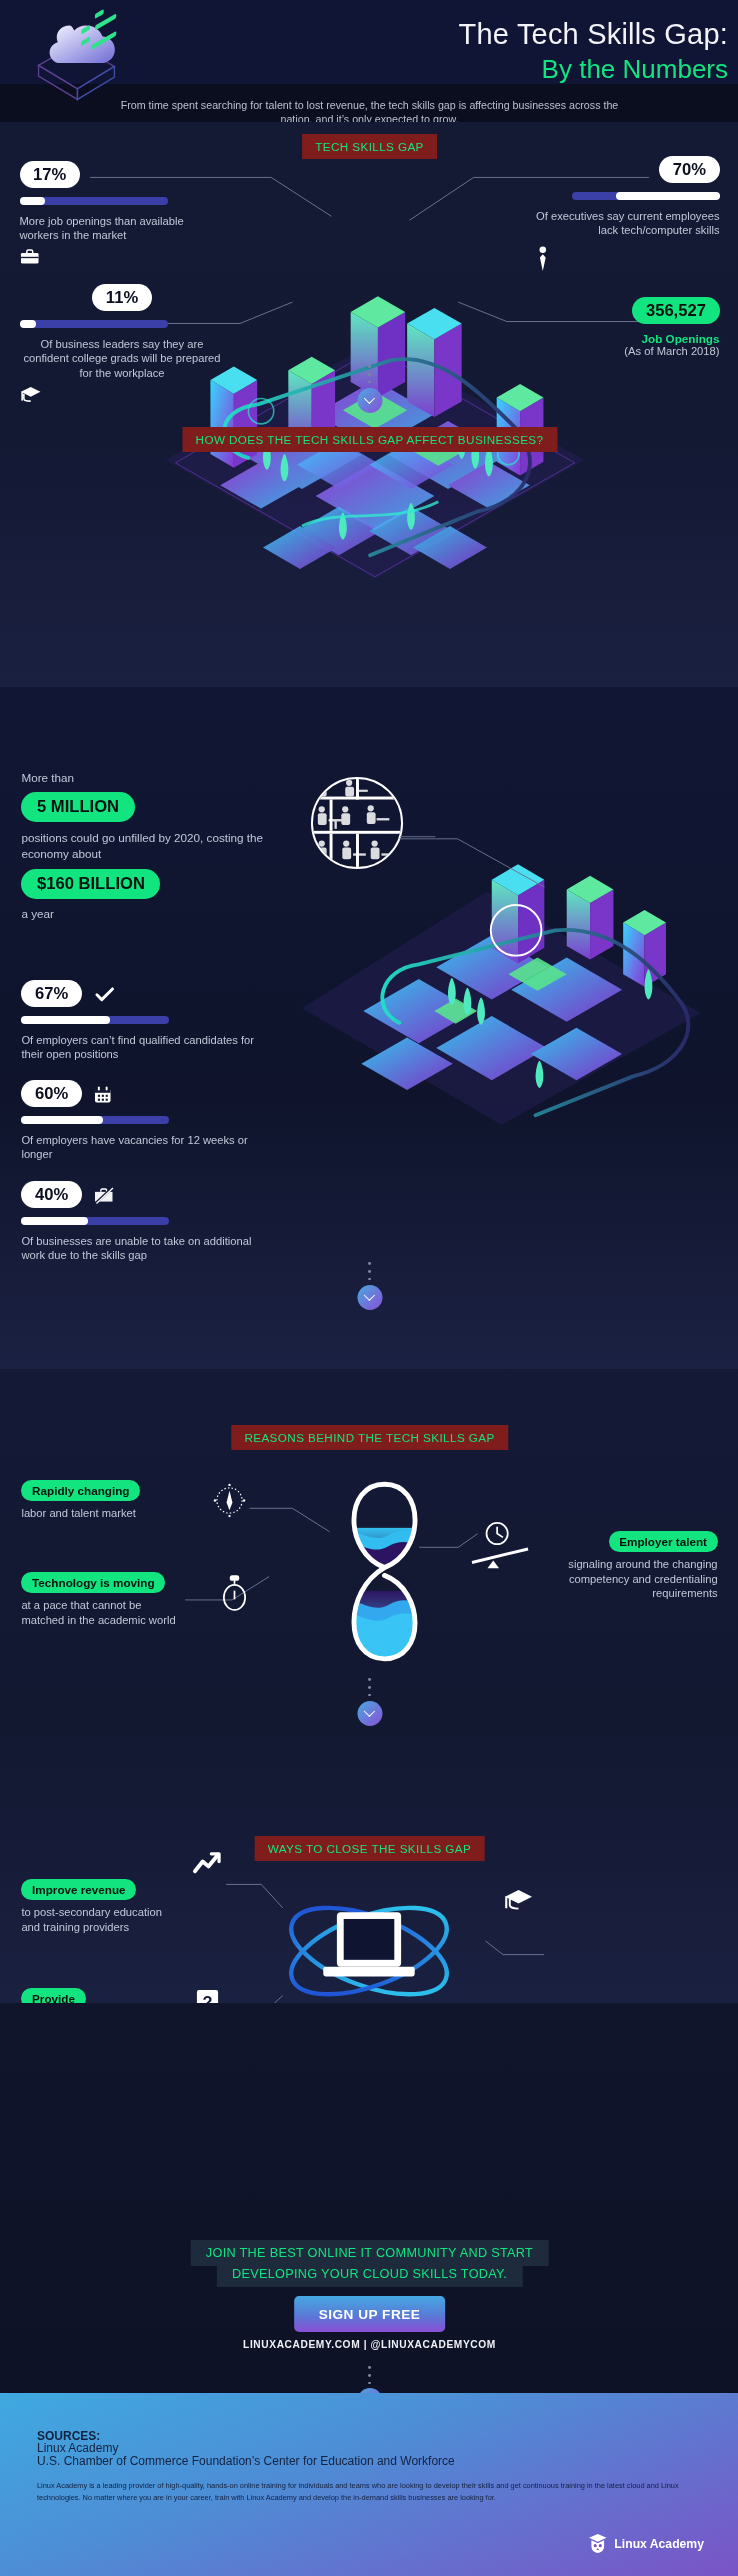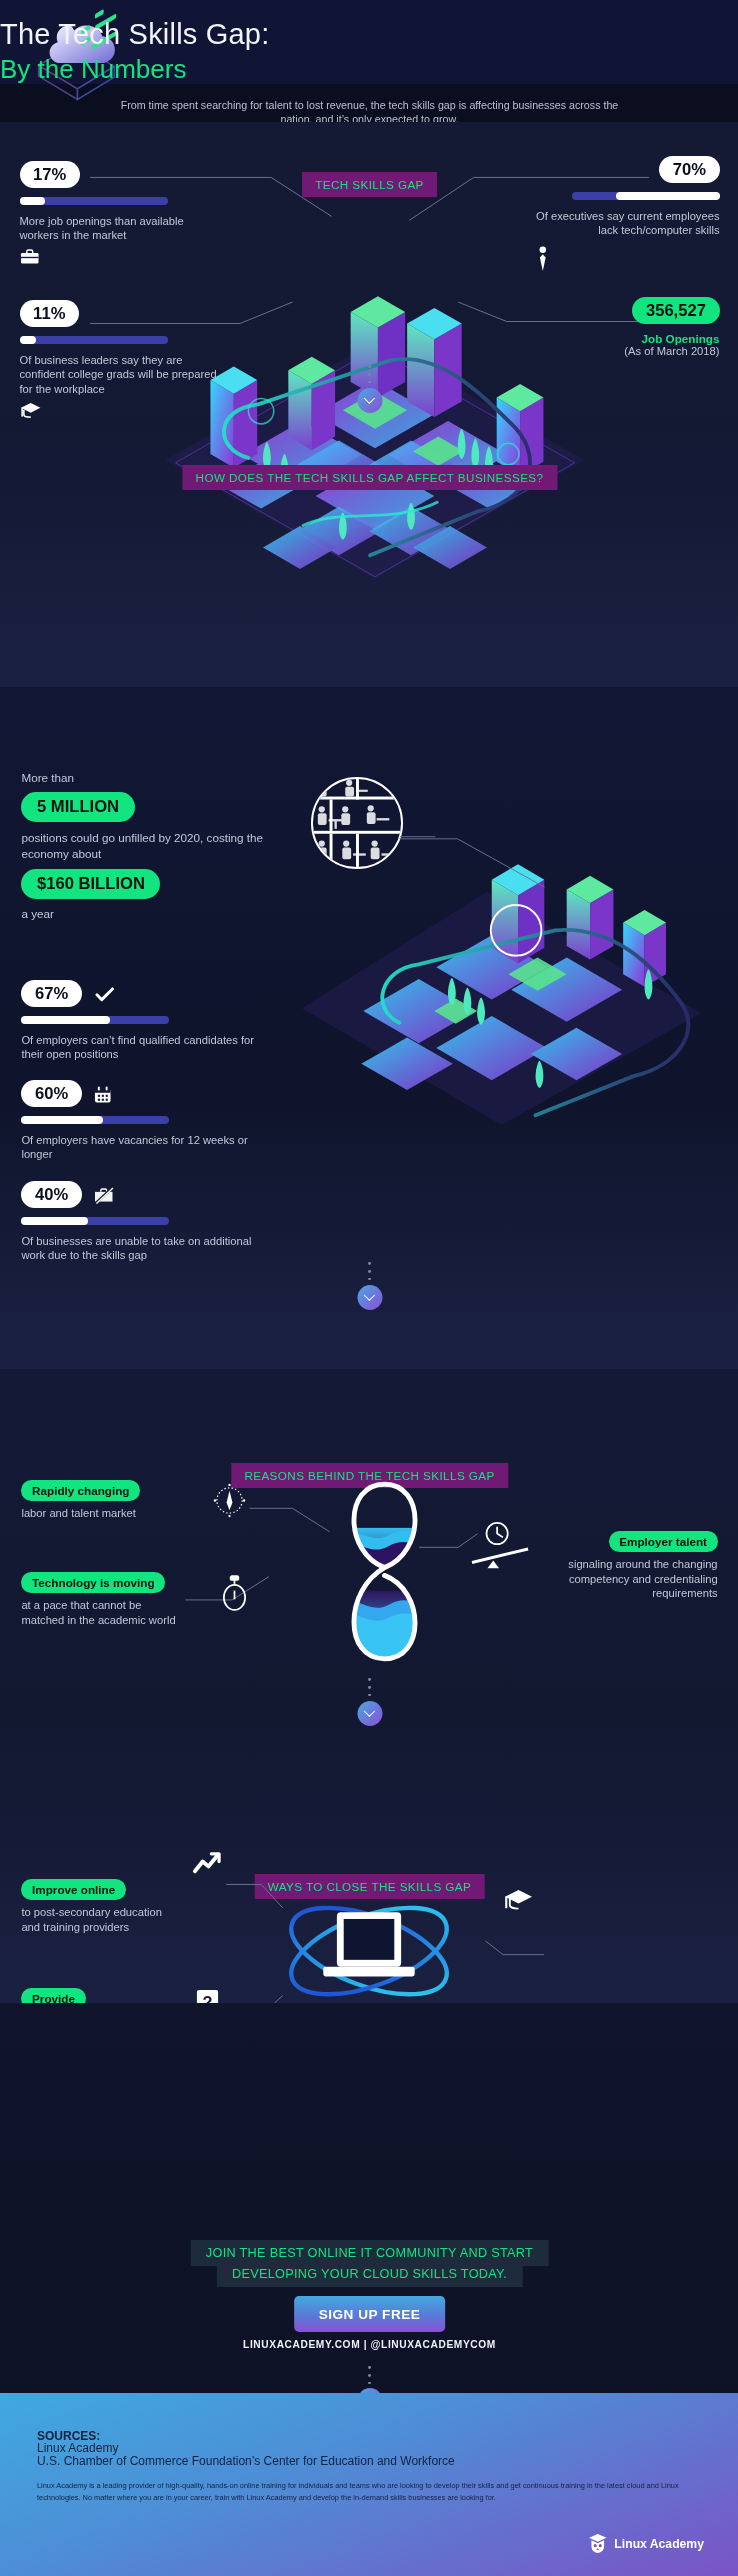--- a/index.html
+++ b/index.html
@@ -17,30 +17,30 @@
   .band-sub       { top:84px; height:38px;  background:#0a0e1e; }
   .band-s1        { top:122px;height:565px; background:linear-gradient(180deg,#141a33 0%,#131933 55%,#1a2040 100%); }
   .band-s2        { top:687px;height:682px; background:linear-gradient(180deg,#111634 0%,#0f142c 60%,#1b2142 100%); }
   .band-s3        { top:1369px;height:634px;background:linear-gradient(180deg,#141a36 0%,#121830 55%,#1a2040 100%); }
   .band-cta       { top:2003px;height:390px;background:linear-gradient(180deg,#10152c 0%,#0d1226 100%); }
   .band-foot      { top:2393px;height:183px;background:linear-gradient(160deg,#3fa9e0 0%,#4d8ed6 40%,#7b53c6 100%); }
 
   
   .hero-wrap { position:absolute; top:0; left:0; width:739px; height:122px; }
   .logo-mark { position:absolute; left:21.4px; top:11.7px; width:109px; height:103px; }
-  .hero-title { position:absolute; left:0; top:15.6px; width:728px; text-align:left; }
+  .hero-title { position:absolute; left:0; top:15.6px; width:728px; text-align:right; }
   .hero-title .l1 { font-size:29px; color:#f2f4fa; font-weight:300; letter-spacing:0.2px; line-height:37px;}
   .hero-title .l2 { font-size:26px; color:#12e57f; font-weight:300; line-height:33px;}
   .hero-sub { position:absolute; top:84px; left:0; width:739px; text-align:center;
               font-size:10.7px; line-height:14.6px; color:#b9c0d2; padding-top:5.8px; }
 
   
   .sec-chip { position:absolute; left:50%; transform:translateX(-50%);
-              background:#701a75; color:#12e57f; font-size:11.7px; letter-spacing:0.4px;
-              padding:5.8px 13.6px; white-space:nowrap; font-weight:400;margin-top:38px;}
+              background:#7f1d1d; color:#12e57f; font-size:11.7px; letter-spacing:0.4px;
+              padding:5.8px 13.6px; white-space:nowrap; font-weight:400;}
 
   
   .stat { position:absolute; }
   .pill { display:inline-block; background:#ffffff; color:#0b0f1f; font-weight:bold;
           border-radius:974px; padding:3.9px 13.6px; font-size:16.6px; line-height:19.5px; }
   .pill-green { background:#12e57f; color:#07130c; }
   .bar { position:relative; width:148px; height:7.8px; border-radius:5.8px; background:#3b3fa8; margin-top:8.8px; }
   .bar > i { position:absolute; left:0; top:0; height:7.8px; border-radius:5.8px; background:#fff; display:block; }
   .stat-text { margin-top:8.8px; font-size:11.2px; line-height:14.6px; color:#c2c8d8; }
   .stat.right { text-align:right; }
@@ -250,21 +250,21 @@
       </div>
     <div class="stat-text">Of executives say current employees lack tech/computer skills</div>
     <span class="ico" style="margin:7.8px 5.8px 0 0;display:block;text-align:right;">
       <svg width="15.6" height="25" viewBox="0 0 16 26" fill="#fff">
           <circle cx="8" cy="4" r="3.4"></circle>
           <path d="M8 8.5 L11 12 L8 26 L5 12 Z"></path>
         </svg>
     </span>
   </div>
 
-  <div class="stat" style="left:19.5px; top:300px; width:205px;">
+  <div class="stat" style="left:19.5px; top:284px; width:205px;text-align:center;">
     <span class="pill">11%</span>
     <div class="bar">
         <i style="width:11%"></i>
       </div>
     <div class="stat-text">Of business leaders say they are confident college grads will be prepared for the workplace</div>
     <span class="ico" style="margin-left:0;margin-top:5.8px;display:block;">
       <svg width="21.4" height="16.6" viewBox="0 0 22 17" fill="#fff">
           <path d="M11 1 L21 6 L11 11 L1 6 Z"></path>
           <path d="M4 8v5c0 1.4 3.1 2.5 7 2.5" stroke="#fff" stroke-width="1.6" fill="none"></path>
           <rect x="1.4" y="6" width="1.6" height="9"></rect>
@@ -592,21 +592,21 @@
   </div>
 
   <div style="position:absolute;left:195px;top:1988px;width:25px;height:33px;">
     <svg width="25" height="33" viewBox="0 0 26 34">
       <path d="M4 2h18a2 2 0 0 1 2 2v20a2 2 0 0 1-2 2h-7l-2 5-2-5H4a2 2 0 0 1-2-2V4a2 2 0 0 1 2-2z" fill="#fff"></path>
       <text x="13" y="21" font-family="Liberation Sans, sans-serif" font-size="17" font-weight="bold" fill="#0f1430" text-anchor="middle">?</text>
     </svg>
   </div>
 
   <div style="position:absolute;left:21.4px;top:1879px;width:156px;">
-    <span class="gtag">Improve online</span>
+    <span class="gtag">Improve revenue</span>
     <div class="gbody">to post-secondary education and training providers</div>
   </div>
   <div style="position:absolute;left:21.4px;top:1988px;width:156px;">
     <span class="gtag">Provide</span>
     <div class="gbody">on-the-job opportunities for students</div>
   </div>
 
   <div class="band band-cta"></div>
   <div class="cta-chip" style="top:2240px;">JOIN THE BEST ONLINE IT COMMUNITY AND START</div>
   <div class="cta-chip" style="top:2261px;">DEVELOPING YOUR CLOUD SKILLS TODAY.</div>

